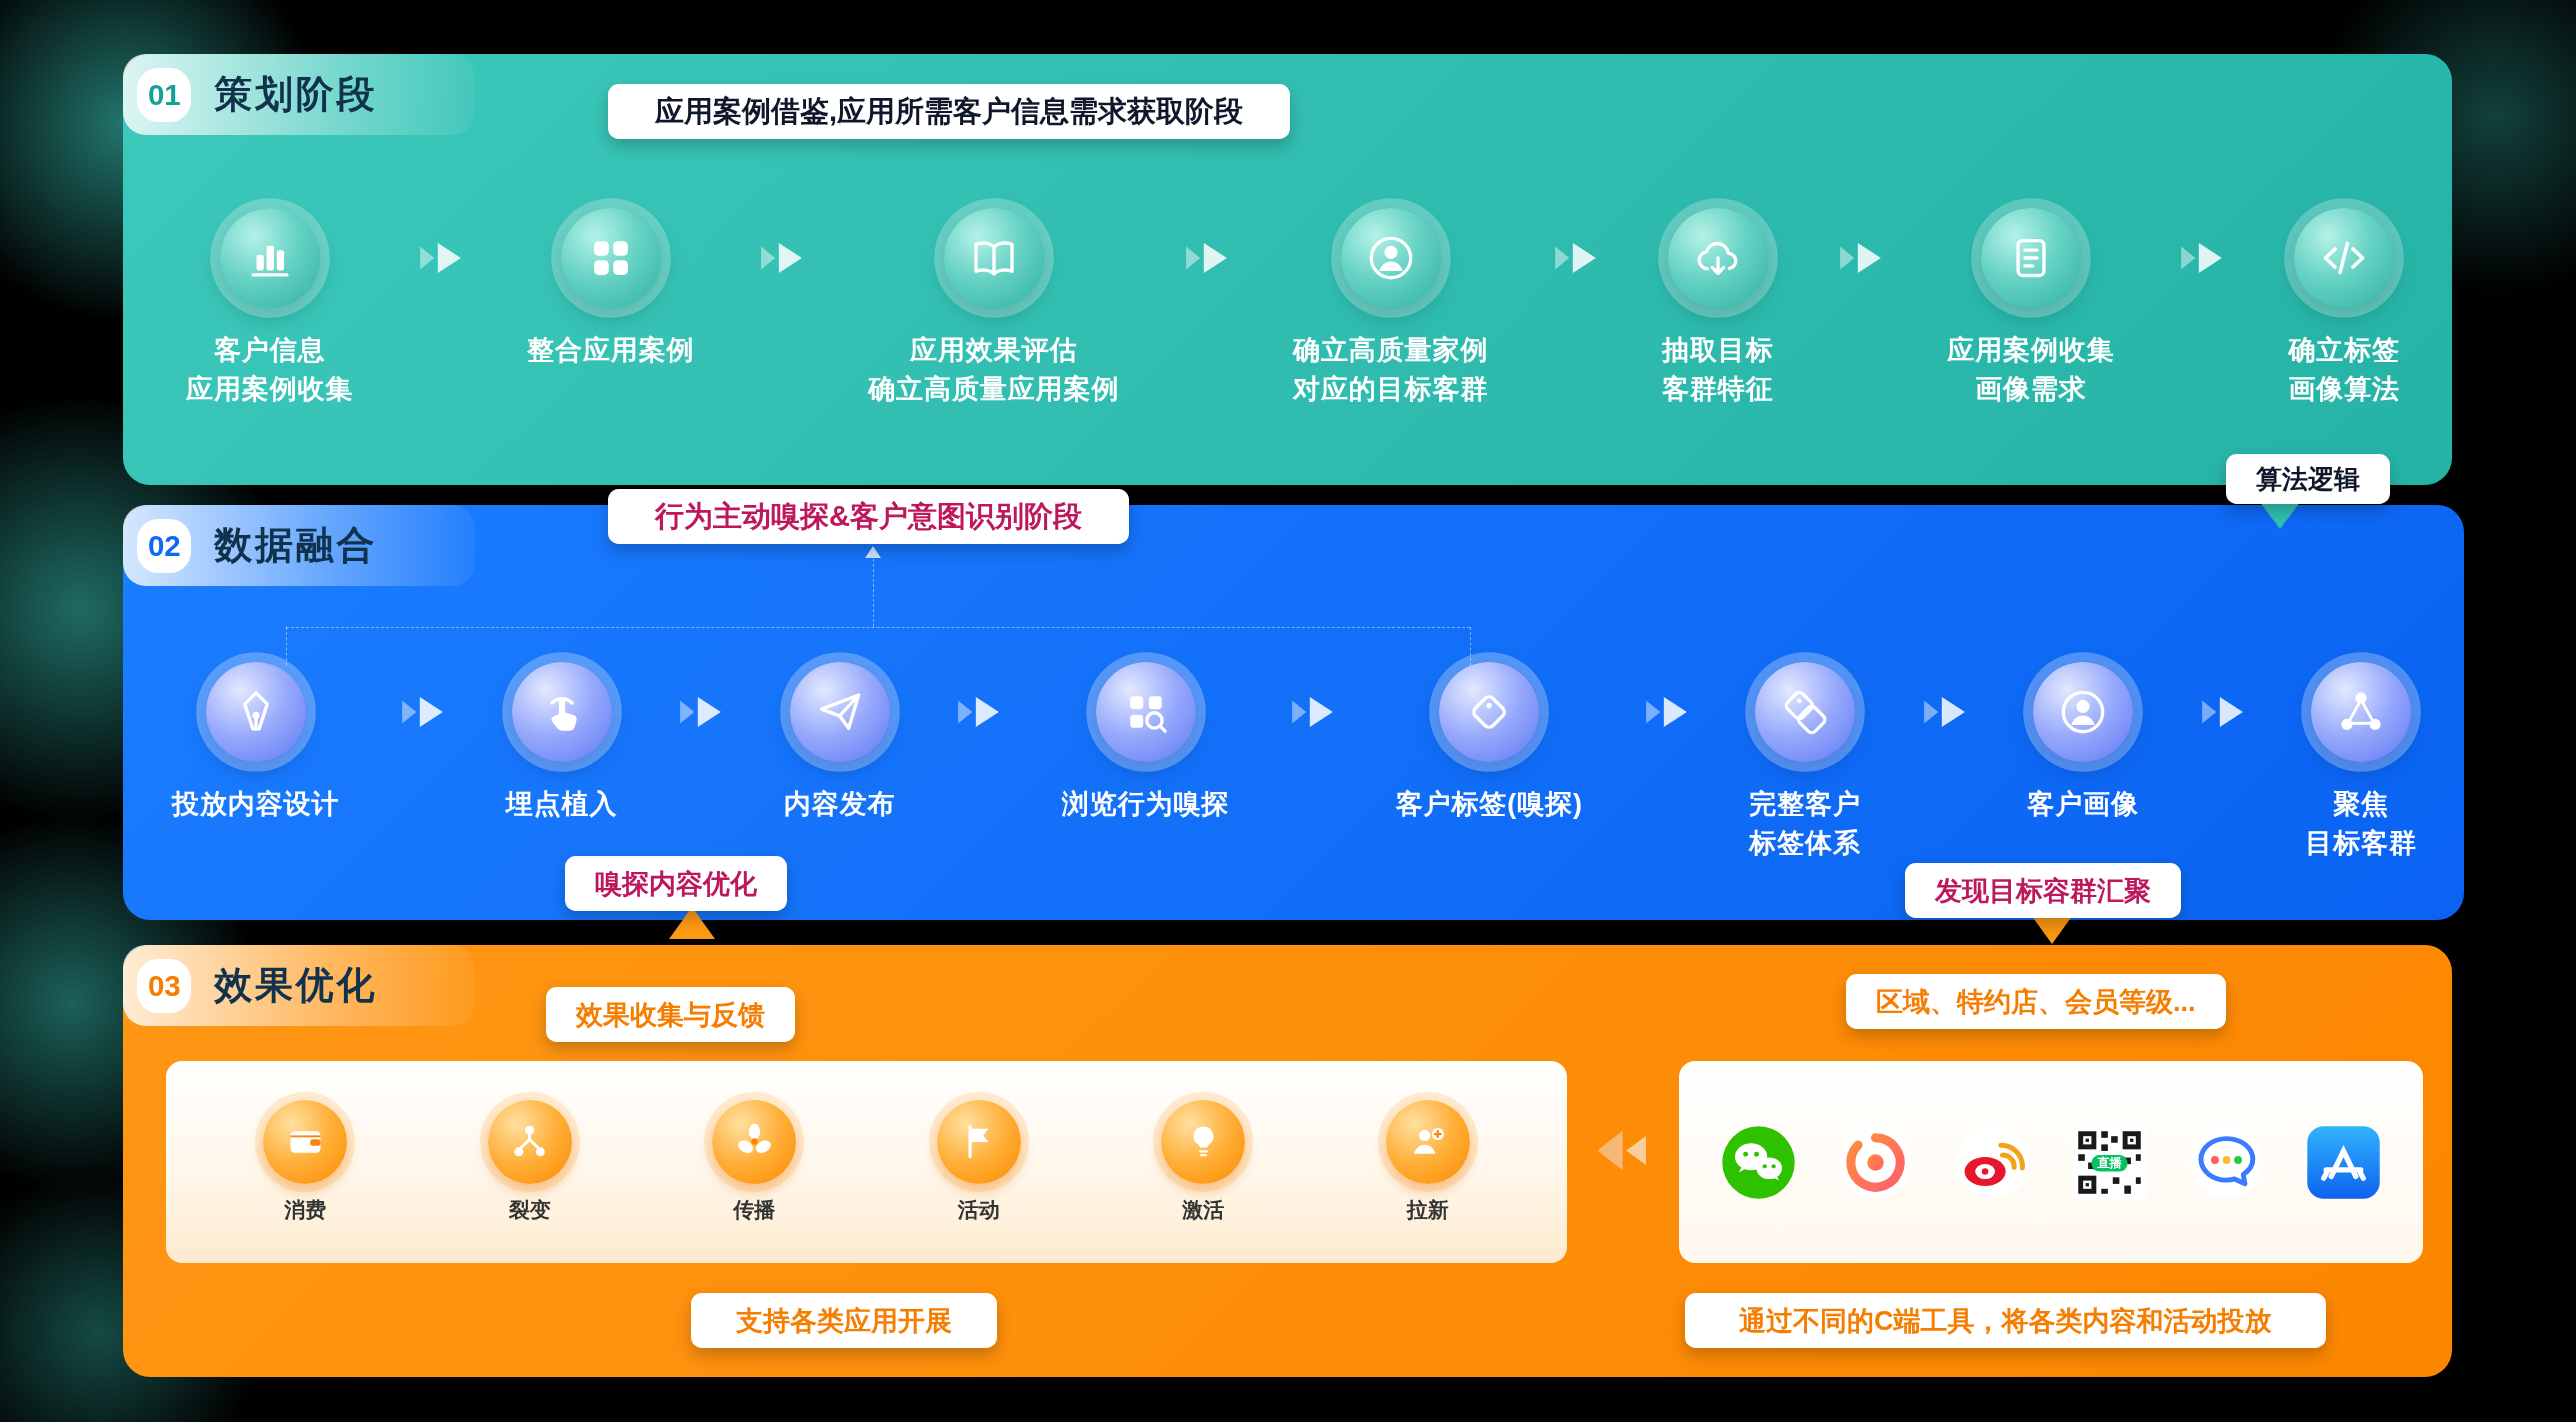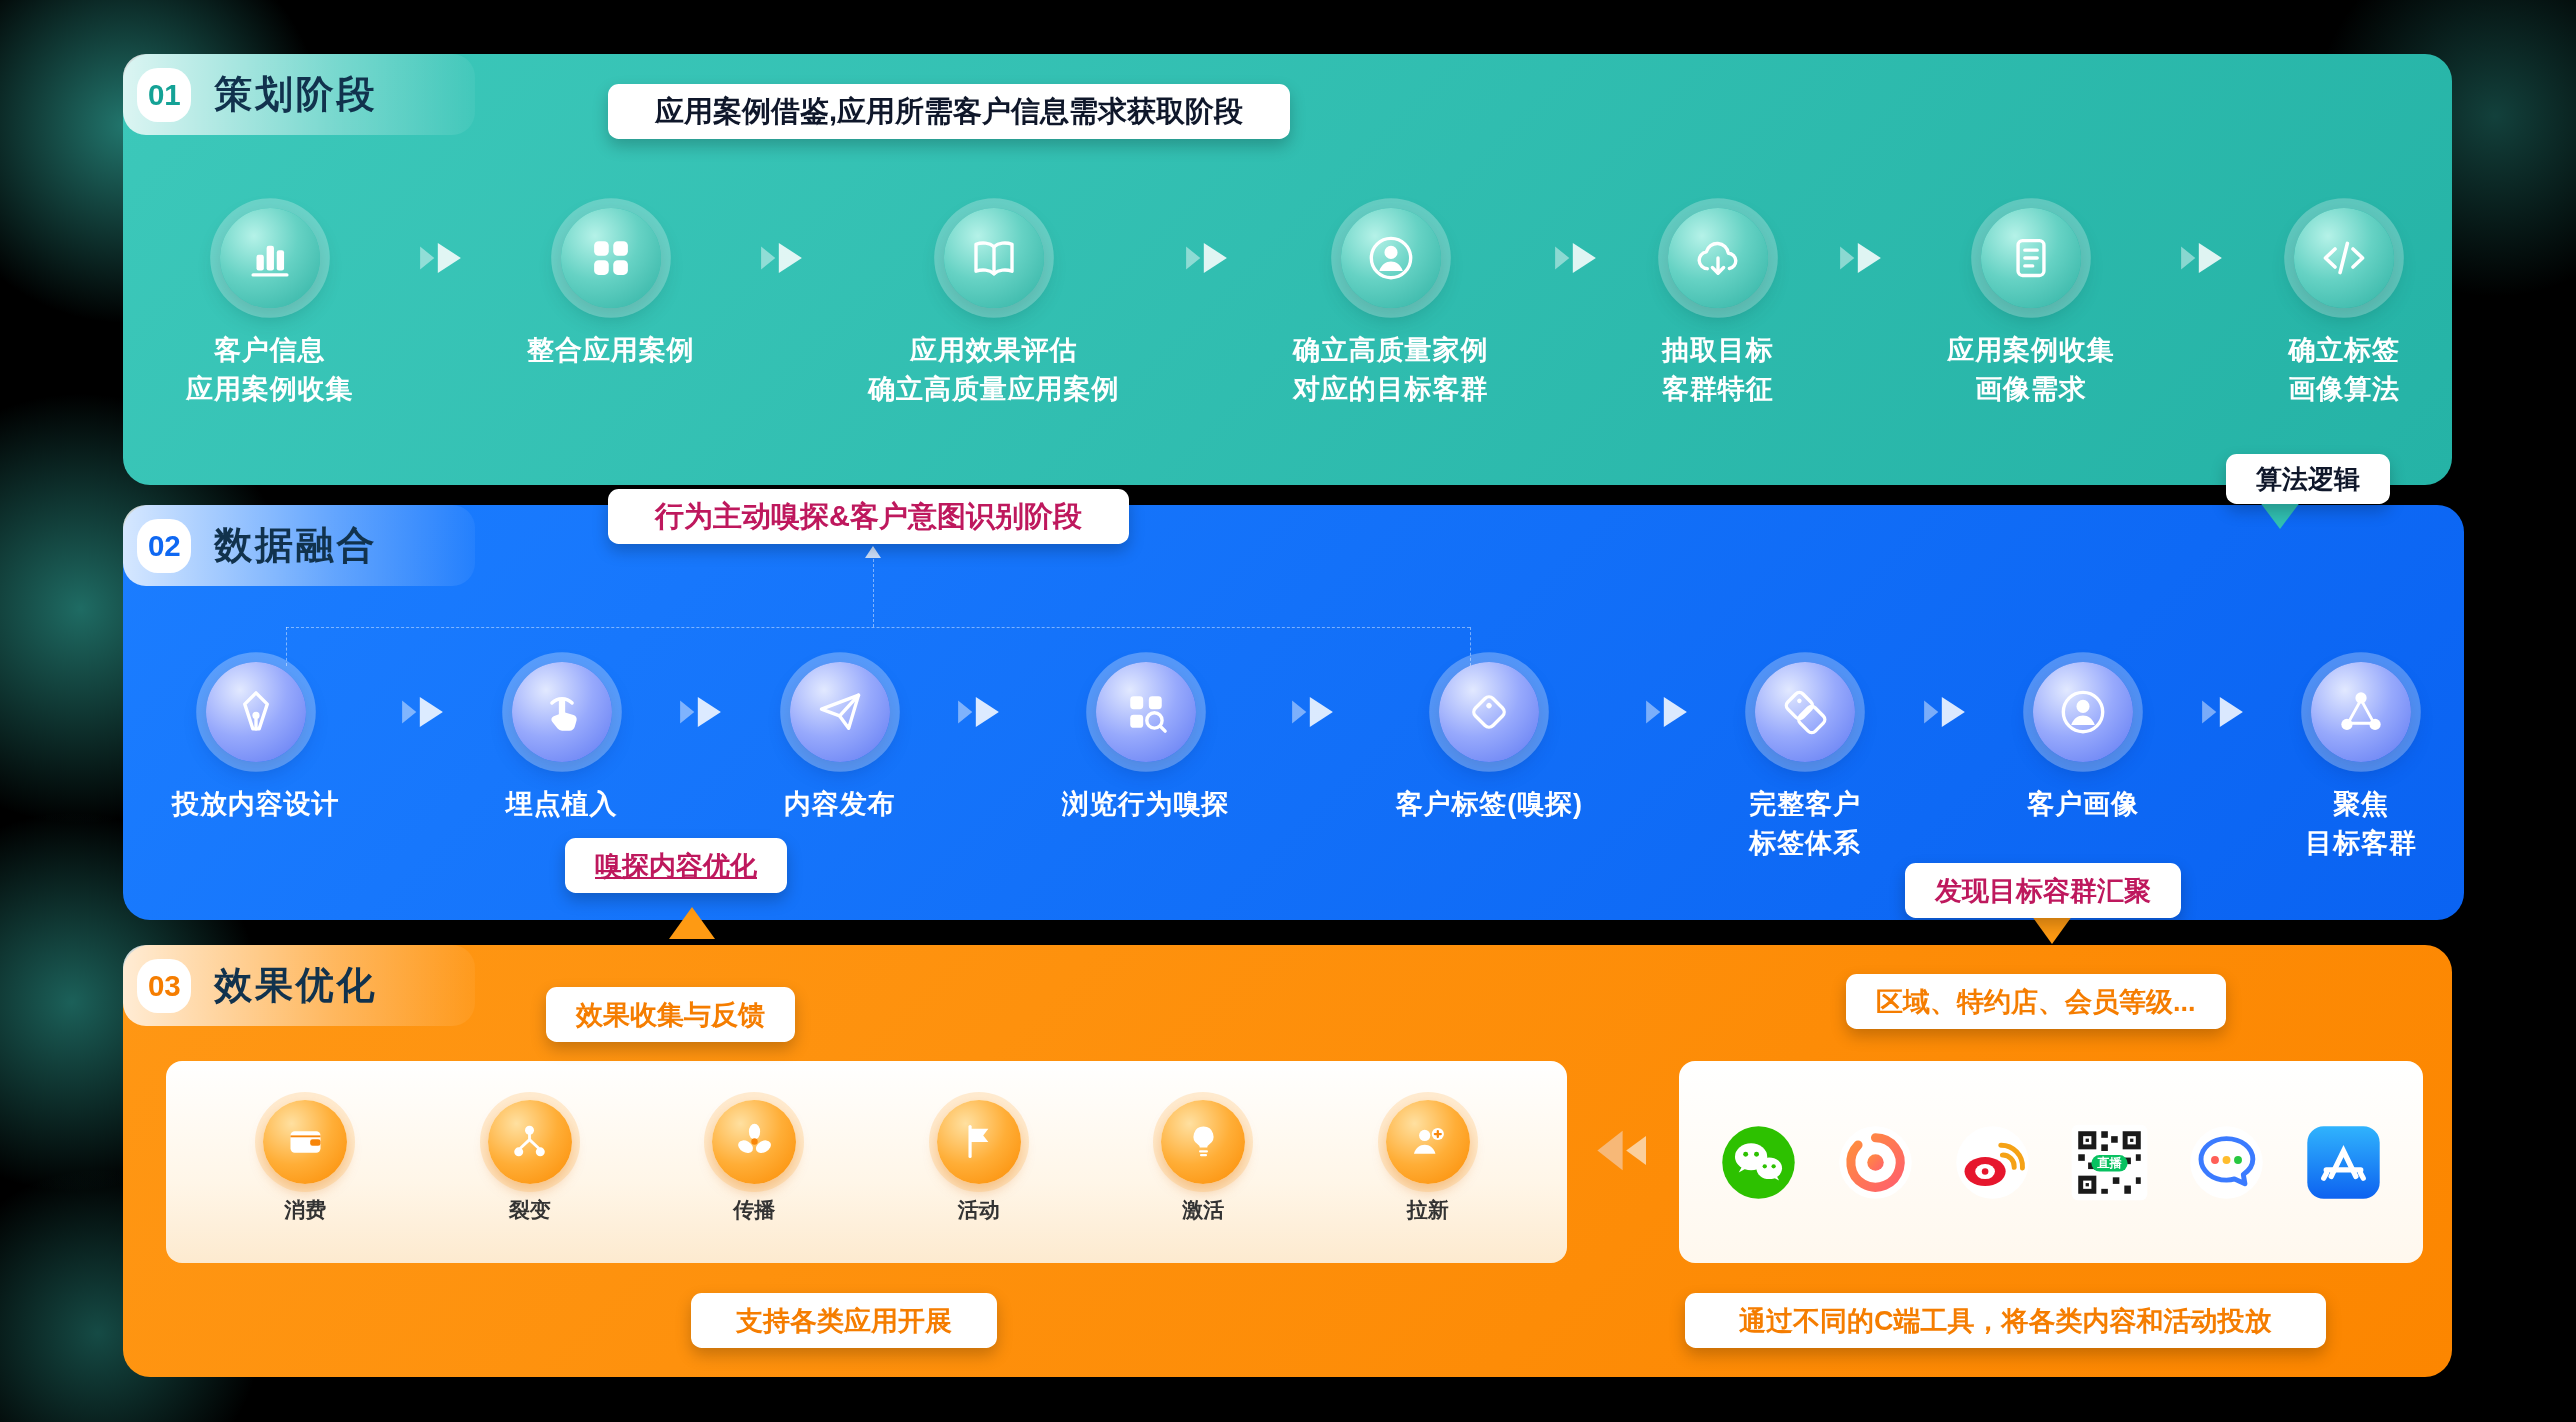--- a/index.html
+++ b/index.html
@@ -49,21 +49,21 @@
   
   .pill{position:absolute;display:inline-flex;align-items:center;height:55px;padding:0 30px;background:#fff;
         border-radius:10.7px;font-size:27px;font-weight:700;box-shadow:0 7.2px 16px rgba(0,0,0,.22);
         white-space:nowrap;z-index:6;}
   .pill-teal{color:#0f172a;margin-left:36px;}
   .pill-blue{color:#be185d;}
   .pill-orange{color:#f57d00;}
   .p1-subtitle{left:572px;top:84px;font-size:29px;padding:0 47px;}
   .badge-alg{left:2190px;top:454px;height:50px;font-size:26px;}
   .p2-subtitle{left:608px;top:489px;font-size:29px;padding:0 47px;}
-  .pill-sniff{left:565px;top:838px;text-decoration:underline;}
+  .pill-sniff{left:565px;top:856px;}
   .pill-discover{left:1905px;top:863px;}
   .pill-feedback{left:546px;top:987px;}
   .pill-segments{left:1846px;top:974px;}
   .pill-support{left:691px;top:1293px;padding:0 45px;}
   .pill-tools{left:1685px;top:1293px;padding:0 54px;}
 
   
   .tri{position:absolute;width:0;height:0;z-index:5;}
   .tri-down-teal{left:2256px;top:497px;border-left:24px solid transparent;border-right:24px solid transparent;border-top:32px solid #31c0b2;}
   .tri-up-orange{left:669px;top:907px;border-left:23px solid transparent;border-right:23px solid transparent;border-bottom:32px solid #fe9a13;}

